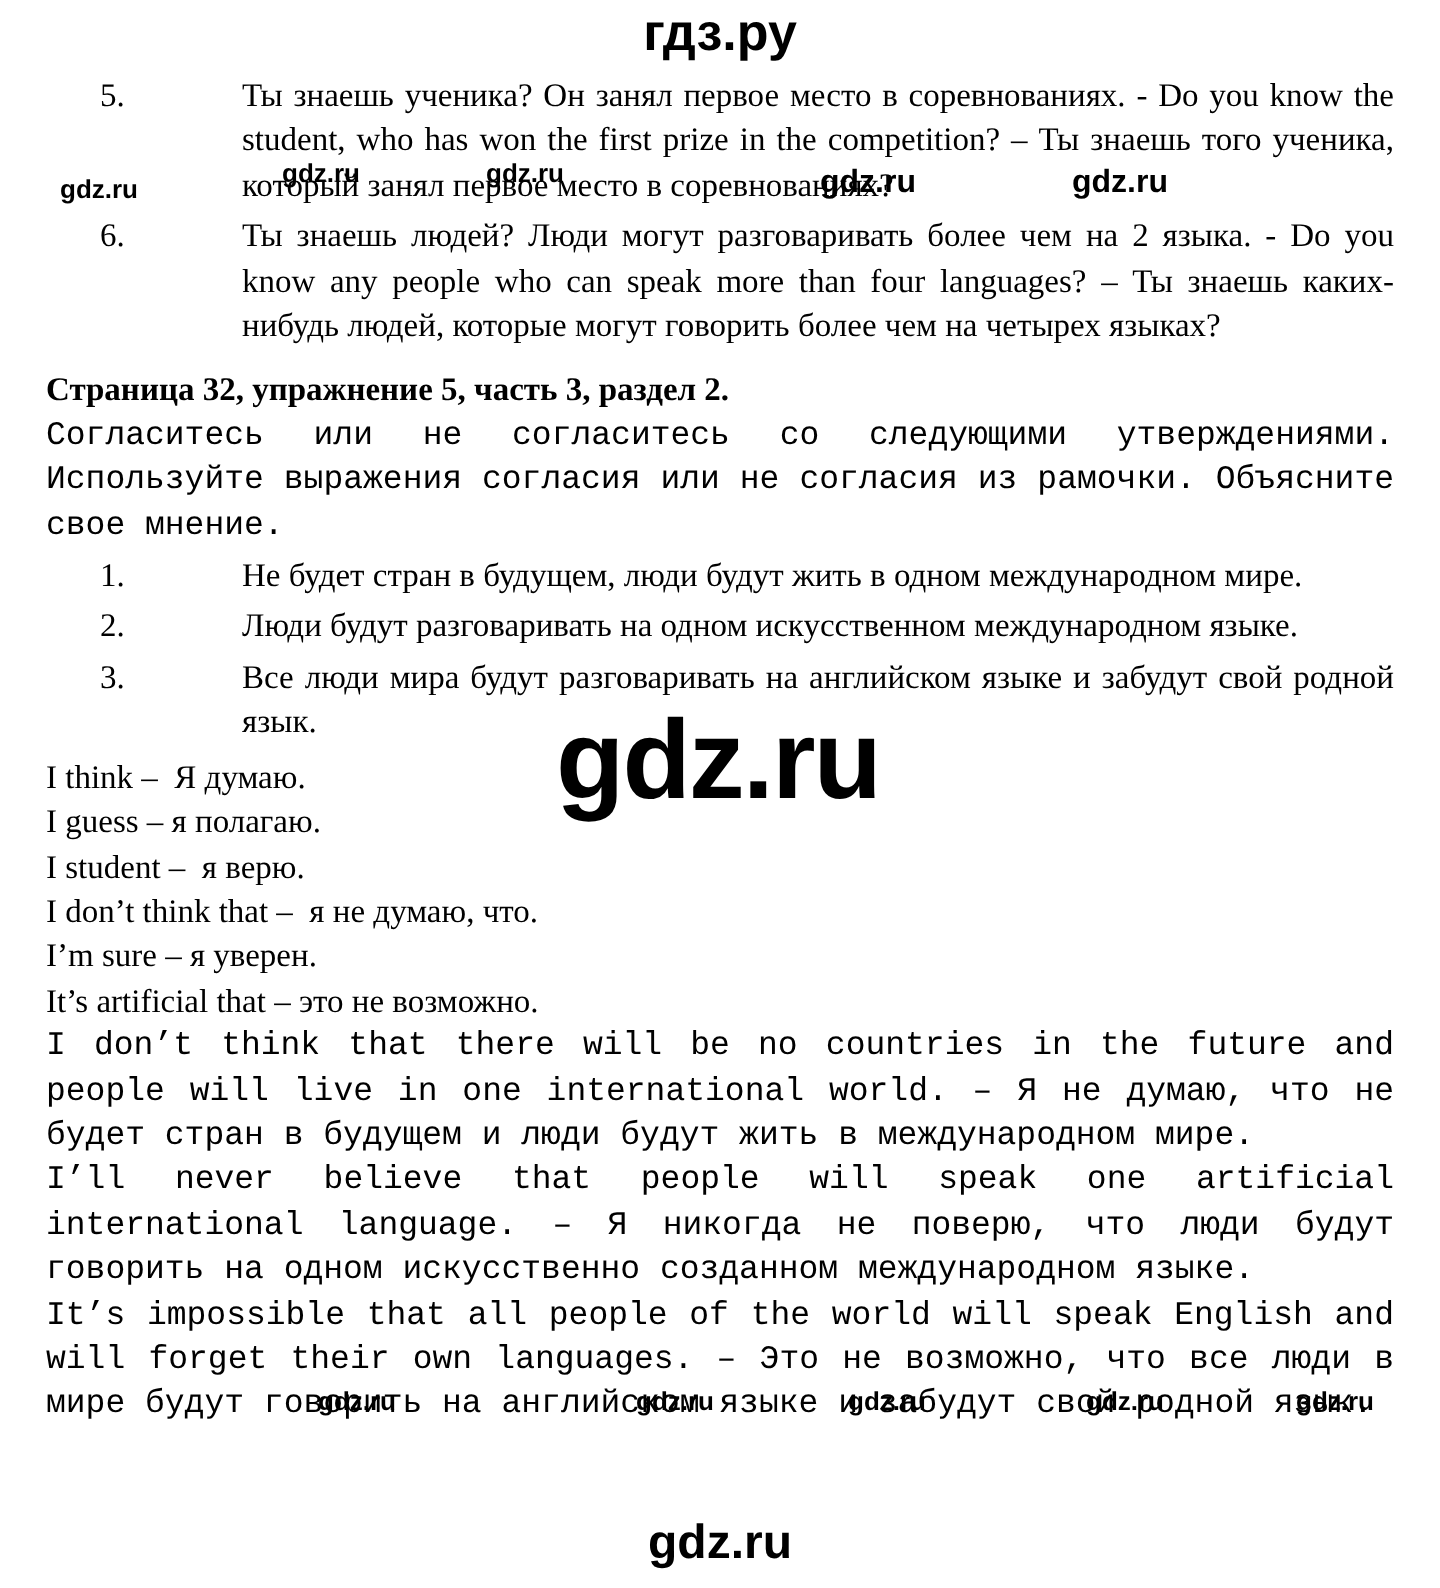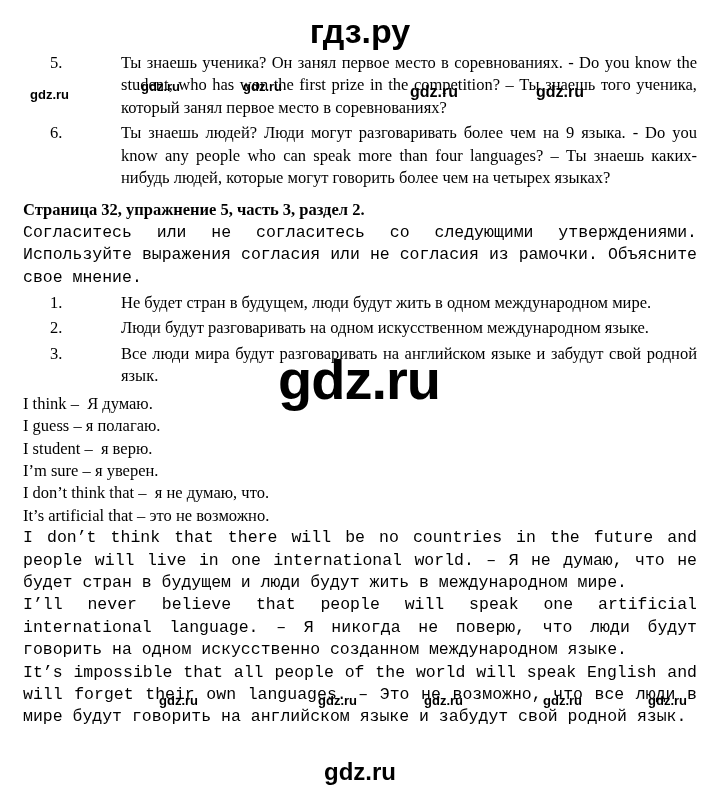--- a/index.html
+++ b/index.html
@@ -2,22 +2,22 @@
 <html><head>
 <meta charset="utf-8">
 <style>
   html,body{margin:0;padding:0;background:#fff;}
   .page{
     position:relative;width:720px;height:794px;background:#ffffff;color:#000;
     font-family:"Liberation Serif",serif;font-size:16.5px;line-height:22.4px;
     overflow:hidden;
   }
   .header{
-    font-family:"Liberation Sans",sans-serif;font-weight:bold;font-size:34px;
-    line-height:30px;text-align:center;padding-top:16px;margin-bottom:6px;
+    font-family:"Liberation Sans",sans-serif;font-weight:bold;font-size:26px;
+    line-height:30px;text-align:center;padding-top:1px;margin-bottom:6px;
   }
   .content{padding:0 23px;}
   .li{display:flex;margin-top:3px;}
   .li .num{flex:0 0 28px;margin-left:27px;}
   .li .txt{flex:1;text-align:justify;margin-left:43px;}
   .heading{font-weight:bold;margin-top:10px;}
   .para{text-align:justify;font-family:Liberation Mono, monospace;}
   .exprs{margin-top:5px;}
   .expr{white-space:pre-wrap;}
   .footer{
@@ -40,21 +40,21 @@
   <div class="header">гдз.ру</div>
 
   <div class="content">
 
     <div class="li">
       <span class="num">5.</span>
       <div class="txt">Ты знаешь ученика? Он занял первое место в соревнованиях. - Do you know the student, who has won the first prize in the competition? – Ты знаешь того ученика, который занял первое место в соревнованиях?</div>
     </div>
     <div class="li">
       <span class="num">6.</span>
-      <div class="txt">Ты знаешь людей? Люди могут разговаривать более чем на 9 языка. - Do you know any people who can speak more than four languages? – Ты знаешь каких-нибудь людей, которые могут говорить более чем на четырех языках?</div>
+      <div class="txt">Ты знаешь людей? Люди могут разговаривать более чем на 2 языка. - Do you know any people who can speak more than four languages? – Ты знаешь каких-нибудь людей, которые могут говорить более чем на четырех языках?</div>
     </div>
 
     <div class="heading">Страница 32, упражнение 5, часть 3, раздел 2.</div>
     <div class="para">Согласитесь или не согласитесь со следующими утверждениями. Используйте выражения согласия или не согласия из рамочки. Объясните свое мнение.</div>
 
     <div class="li">
       <span class="num">1.</span>
       <div class="txt">Не будет стран в будущем, люди будут жить в одном международном мире.</div>
     </div>
     <div class="li">
@@ -63,22 +63,22 @@
     </div>
     <div class="li">
       <span class="num">3.</span>
       <div class="txt">Все люди мира будут разговаривать на английском языке и забудут свой родной язык.</div>
     </div>
 
     <div class="exprs">
       <div class="expr">I think –  Я думаю.</div>
       <div class="expr">I guess – я полагаю.</div>
       <div class="expr">I student –  я верю.</div>
+      <div class="expr">I don’t think that –  я не думаю, что.</div>
       <div class="expr">I’m sure – я уверен.</div>
-      <div class="expr">I don’t think that –  я не думаю, что.</div>
       <div class="expr">It’s artificial that – это не возможно.</div>
     </div>
 
     <div class="para">I don’t think that there will be no countries in the future and people will live in one international world. – Я не думаю, что не будет стран в будущем и люди будут жить в международном мире.</div>
     <div class="para">I’ll never believe that people will speak one artificial international language. – Я никогда не поверю, что люди будут говорить на одном искусственно созданном международном языке.</div>
     <div class="para">It’s impossible that all people of the world will speak English and will forget their own languages. – Это не возможно, что все люди в мире будут говорить на английском языке и забудут свой родной язык.</div>
 
   </div>
 
   <span class="wm wm-s" style="left:30px;top:88px;">gdz.ru</span>

